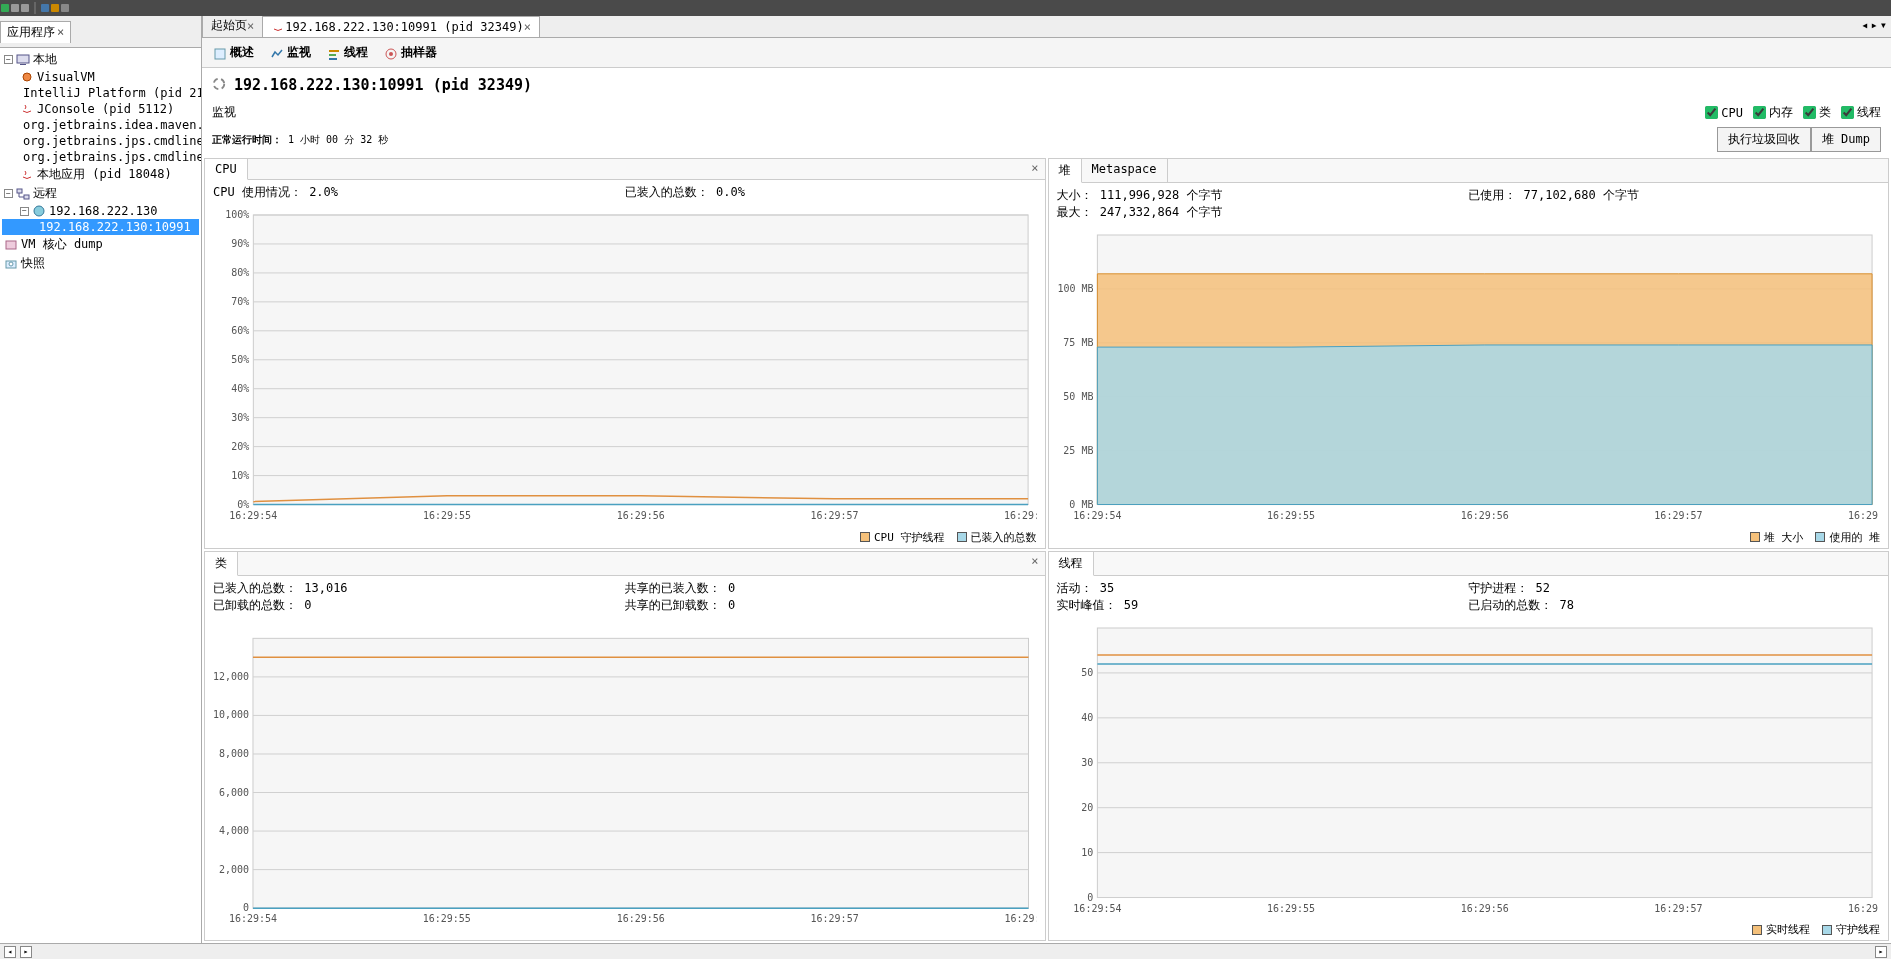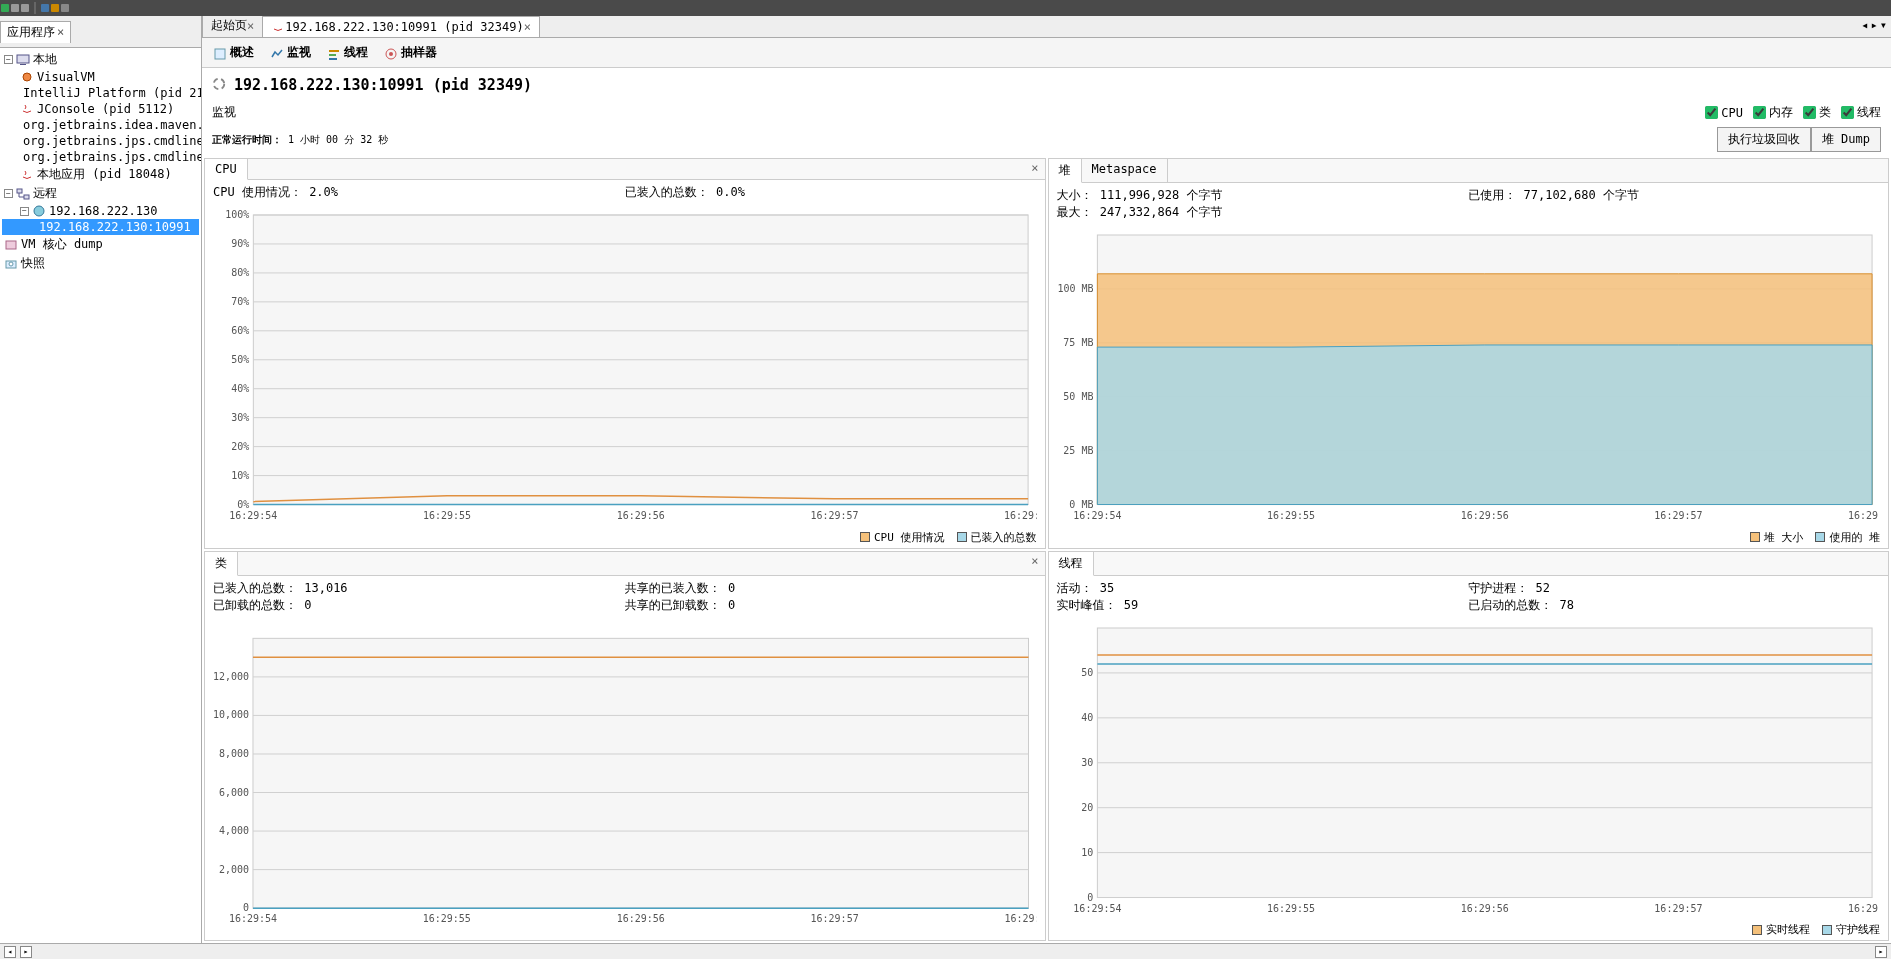--- a/index.html
+++ b/index.html
@@ -311,21 +311,21 @@
               <polyline class="line-blue" points="40,296 234,296 428,296 622,296 816,296"></polyline>
               <text class="axis-label" x="40" y="310" text-anchor="middle">16:29:54</text>
               <text class="axis-label" x="234" y="310" text-anchor="middle">16:29:55</text>
               <text class="axis-label" x="428" y="310" text-anchor="middle">16:29:56</text>
               <text class="axis-label" x="622" y="310" text-anchor="middle">16:29:57</text>
               <text class="axis-label" x="816" y="310" text-anchor="middle">16:29:58</text>
             </svg></div>
         <div class="chart-legend">
           <div class="legend-item">
               <div class="legend-sw" style="background:#f4c07a"></div>
-              <span>CPU 使用情况</span>
+              <span>CPU 守护线程</span>
             </div>
           <div class="legend-item">
               <div class="legend-sw" style="background:#a8d8e8"></div>
               <span>已装入的总数</span>
             </div>
         </div>
       </div>
 
       <div class="chart-panel">
         <div class="chart-tabs">

